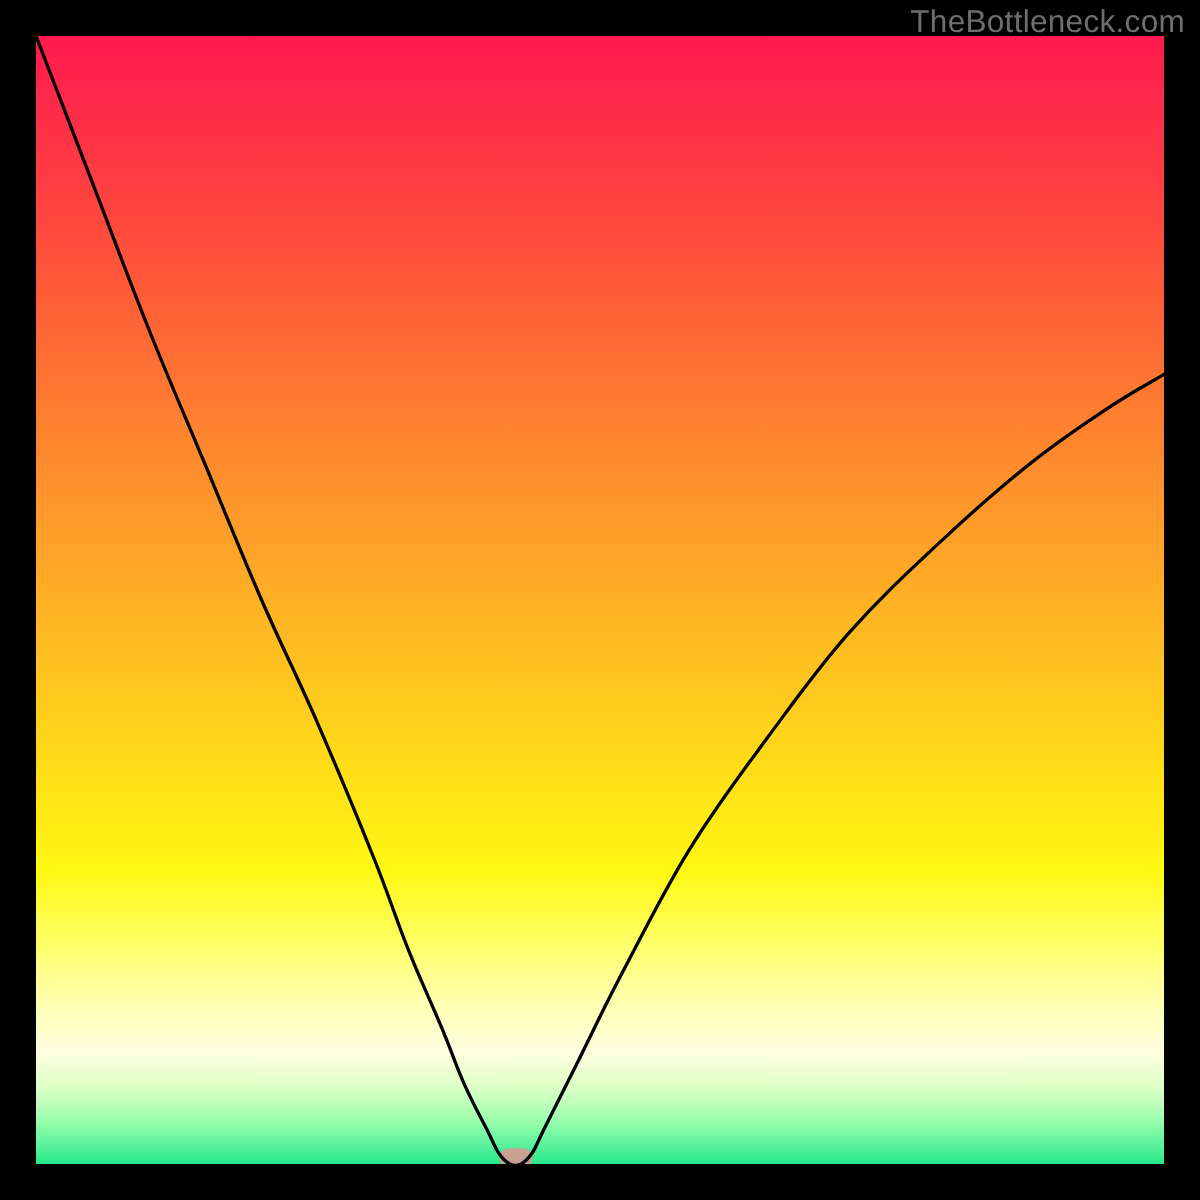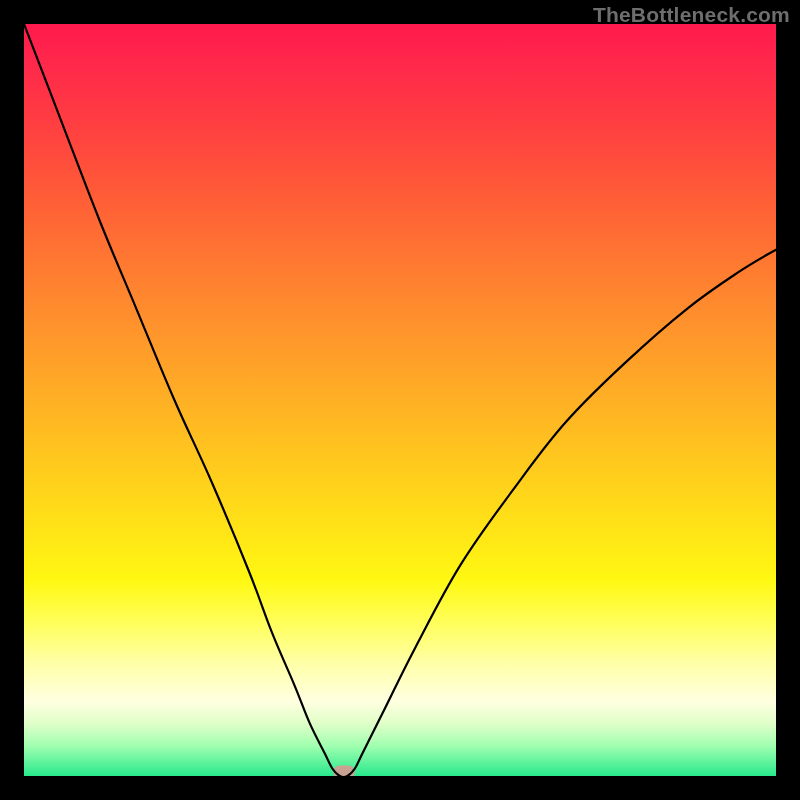--- a/index.html
+++ b/index.html
@@ -58,21 +58,21 @@
   }
   .curve {
     position: absolute;
     inset: 0;
   }
   .watermark {
     position: absolute;
     top: 3px;
     right: 10px;
     font-size: 21px;
-    font-weight: 700;
+    font-weight: 400;
     color: #6e6e6e;
     letter-spacing: 0.2px;
     user-select: none;
   }
 </style>
 </head>
 <body>
 
 <div class="frame">
 

